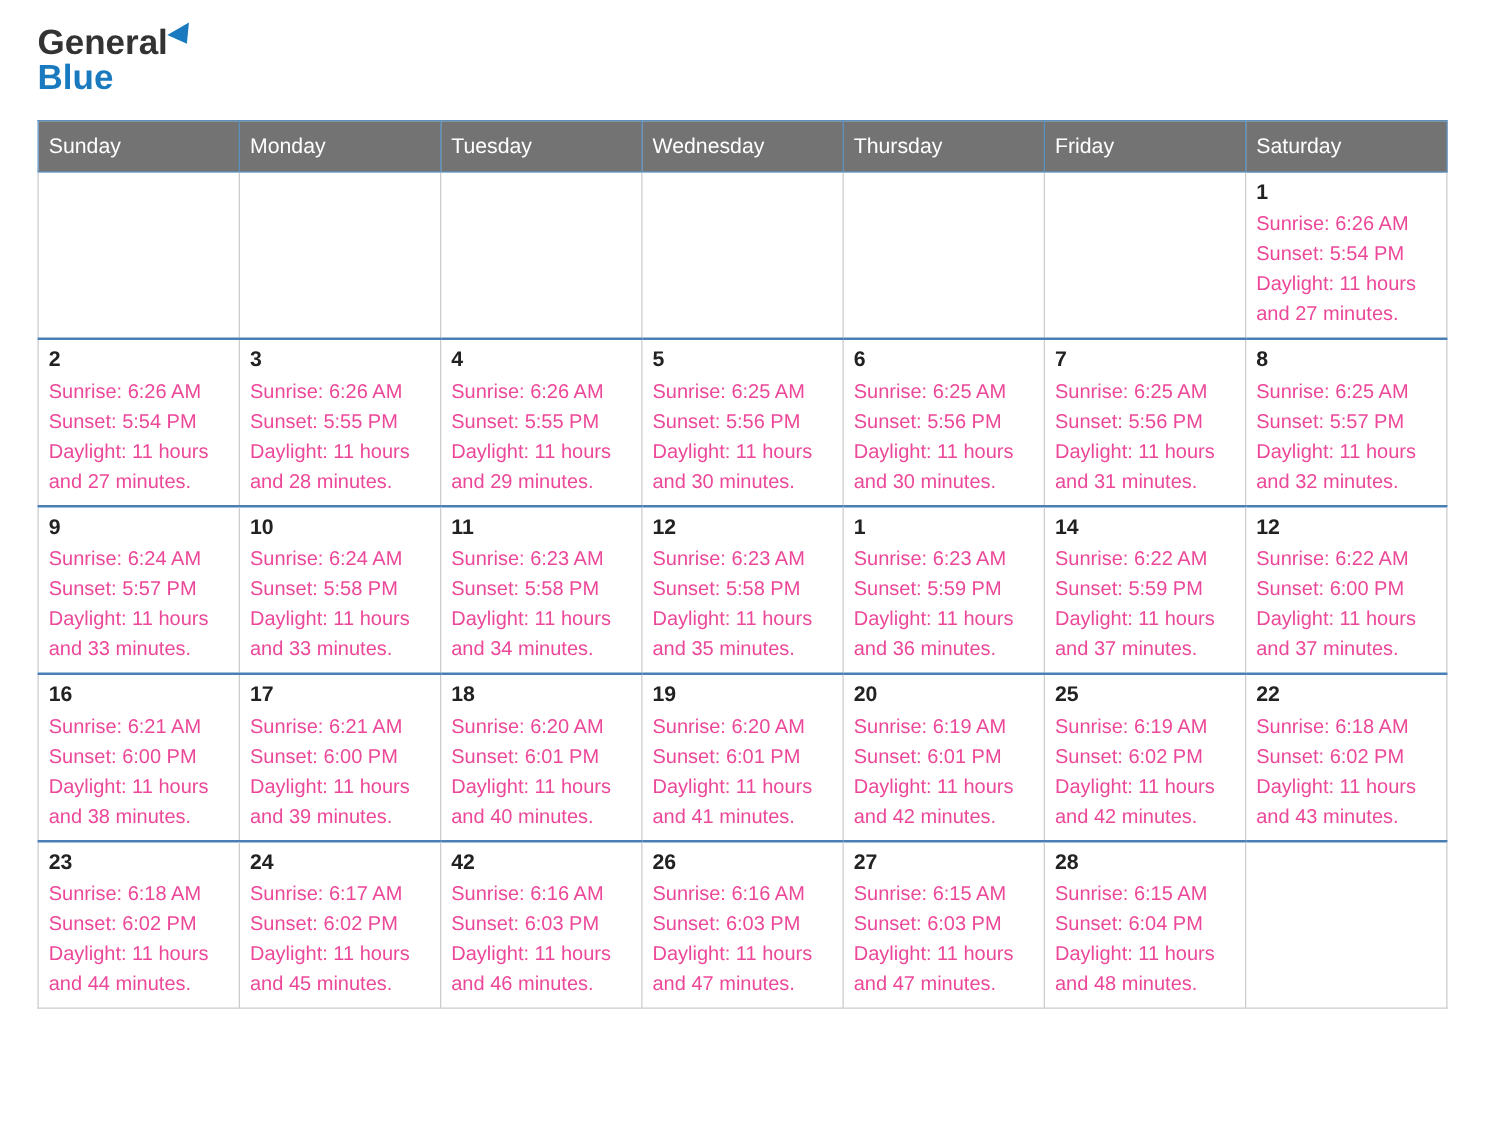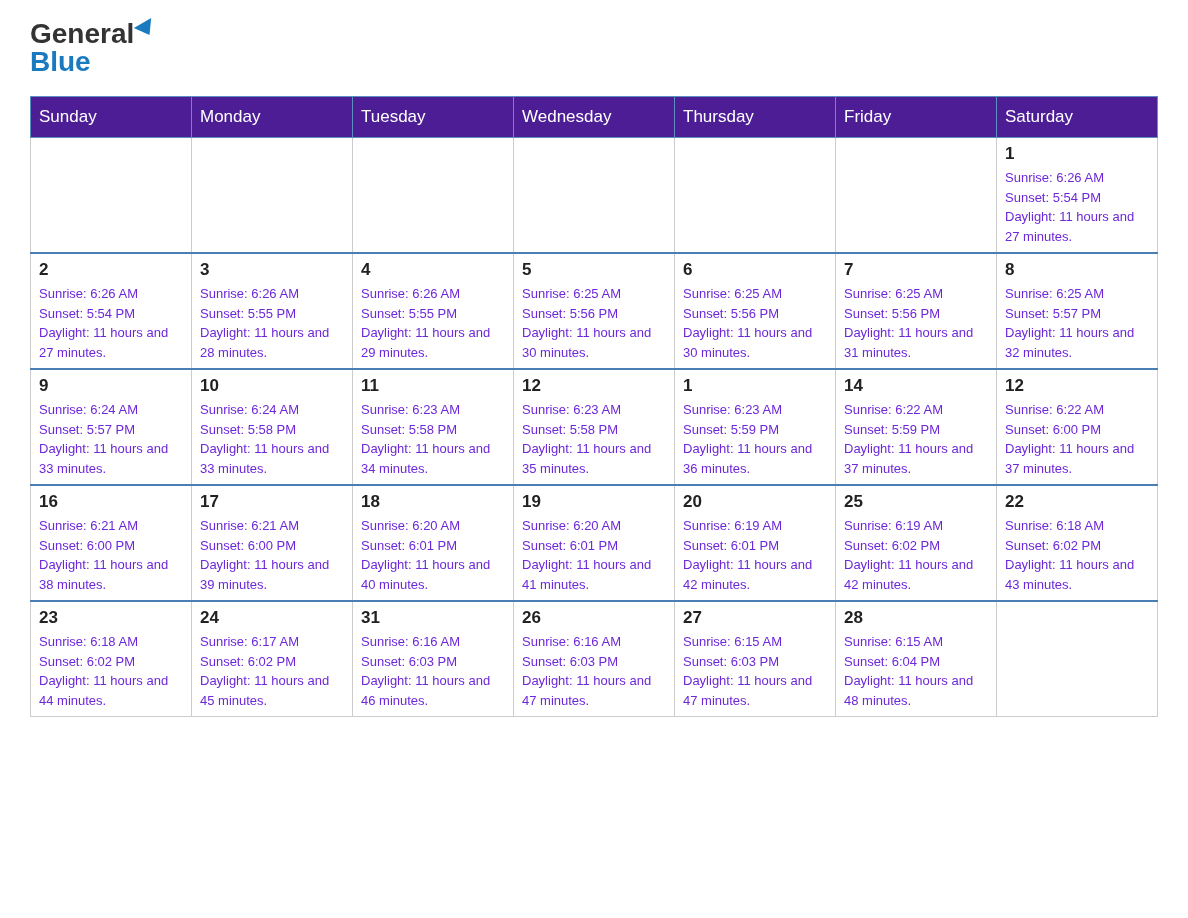--- a/index.html
+++ b/index.html
@@ -66,21 +66,21 @@
       font-size: 20px;
       color: #333;
       margin-top: 4px;
     }
     .calendar {
       width: 100%;
       border-collapse: collapse;
       border: 1px solid #aaa;
     }
     .calendar th {
-      background-color: #4c1d95;
+      background-color: #737373;
       color: #fff;
       padding: 10px 8px;
       font-size: 17px;
       font-weight: normal;
       text-align: left;
       border: 1px solid #5a8fbf;
     }
     .calendar td {
       border: 1px solid #ccc;
       vertical-align: top;
@@ -90,22 +90,22 @@
       height: 110px;
     }
     .day-number {
       font-size: 17px;
       font-weight: bold;
       color: #222;
       display: block;
       margin-bottom: 4px;
     }
     .day-info {
-      font-size: 13px;
-      color: #6d28d9;
+      font-size: 16px;
+      color: #ec4899;
       line-height: 1.5;
     }
     .empty-cell {
       background: #fff;
     }
     .row-divider td {
       border-top: 2px solid #4a7fb5;
     }
   </style>
 </head>
@@ -241,21 +241,21 @@
       <tr class="row-divider">
         <td>
           <span class="day-number">23</span>
           <div class="day-info">Sunrise: 6:18 AM<br>Sunset: 6:02 PM<br>Daylight: 11 hours and 44 minutes.</div>
         </td>
         <td>
           <span class="day-number">24</span>
           <div class="day-info">Sunrise: 6:17 AM<br>Sunset: 6:02 PM<br>Daylight: 11 hours and 45 minutes.</div>
         </td>
         <td>
-          <span class="day-number">31</span>
+          <span class="day-number">42</span>
           <div class="day-info">Sunrise: 6:16 AM<br>Sunset: 6:03 PM<br>Daylight: 11 hours and 46 minutes.</div>
         </td>
         <td>
           <span class="day-number">26</span>
           <div class="day-info">Sunrise: 6:16 AM<br>Sunset: 6:03 PM<br>Daylight: 11 hours and 47 minutes.</div>
         </td>
         <td>
           <span class="day-number">27</span>
           <div class="day-info">Sunrise: 6:15 AM<br>Sunset: 6:03 PM<br>Daylight: 11 hours and 47 minutes.</div>
         </td>

